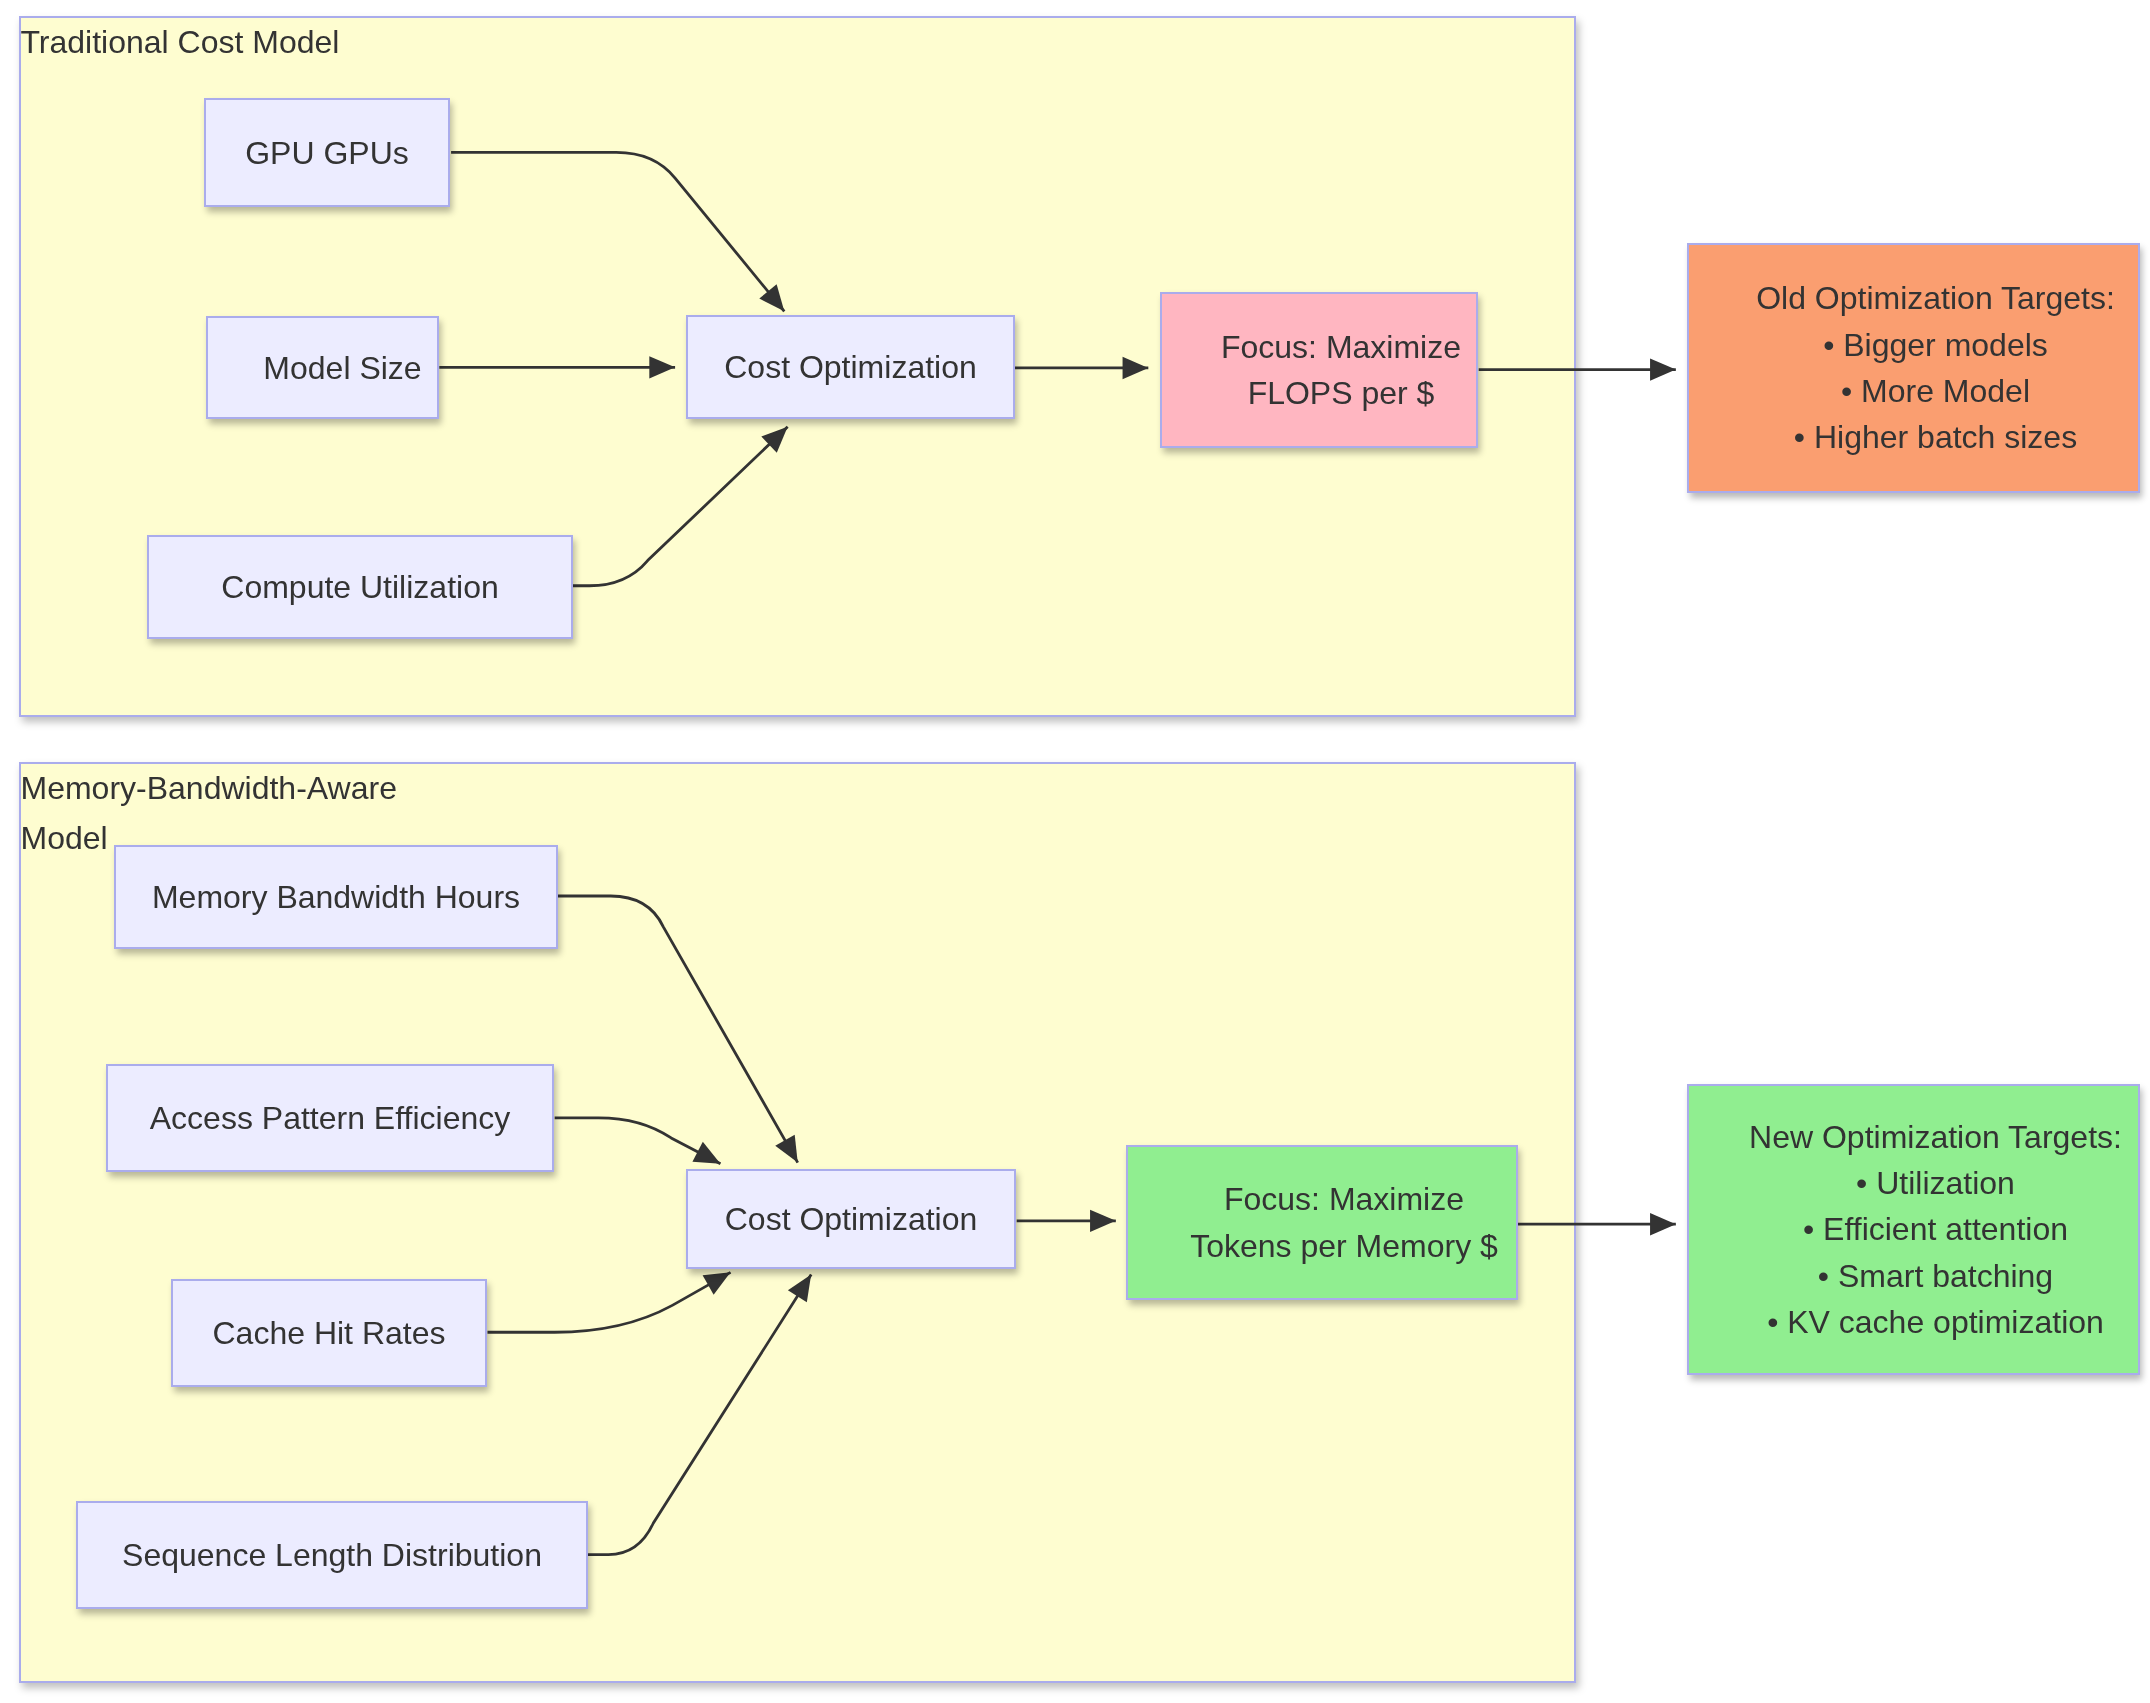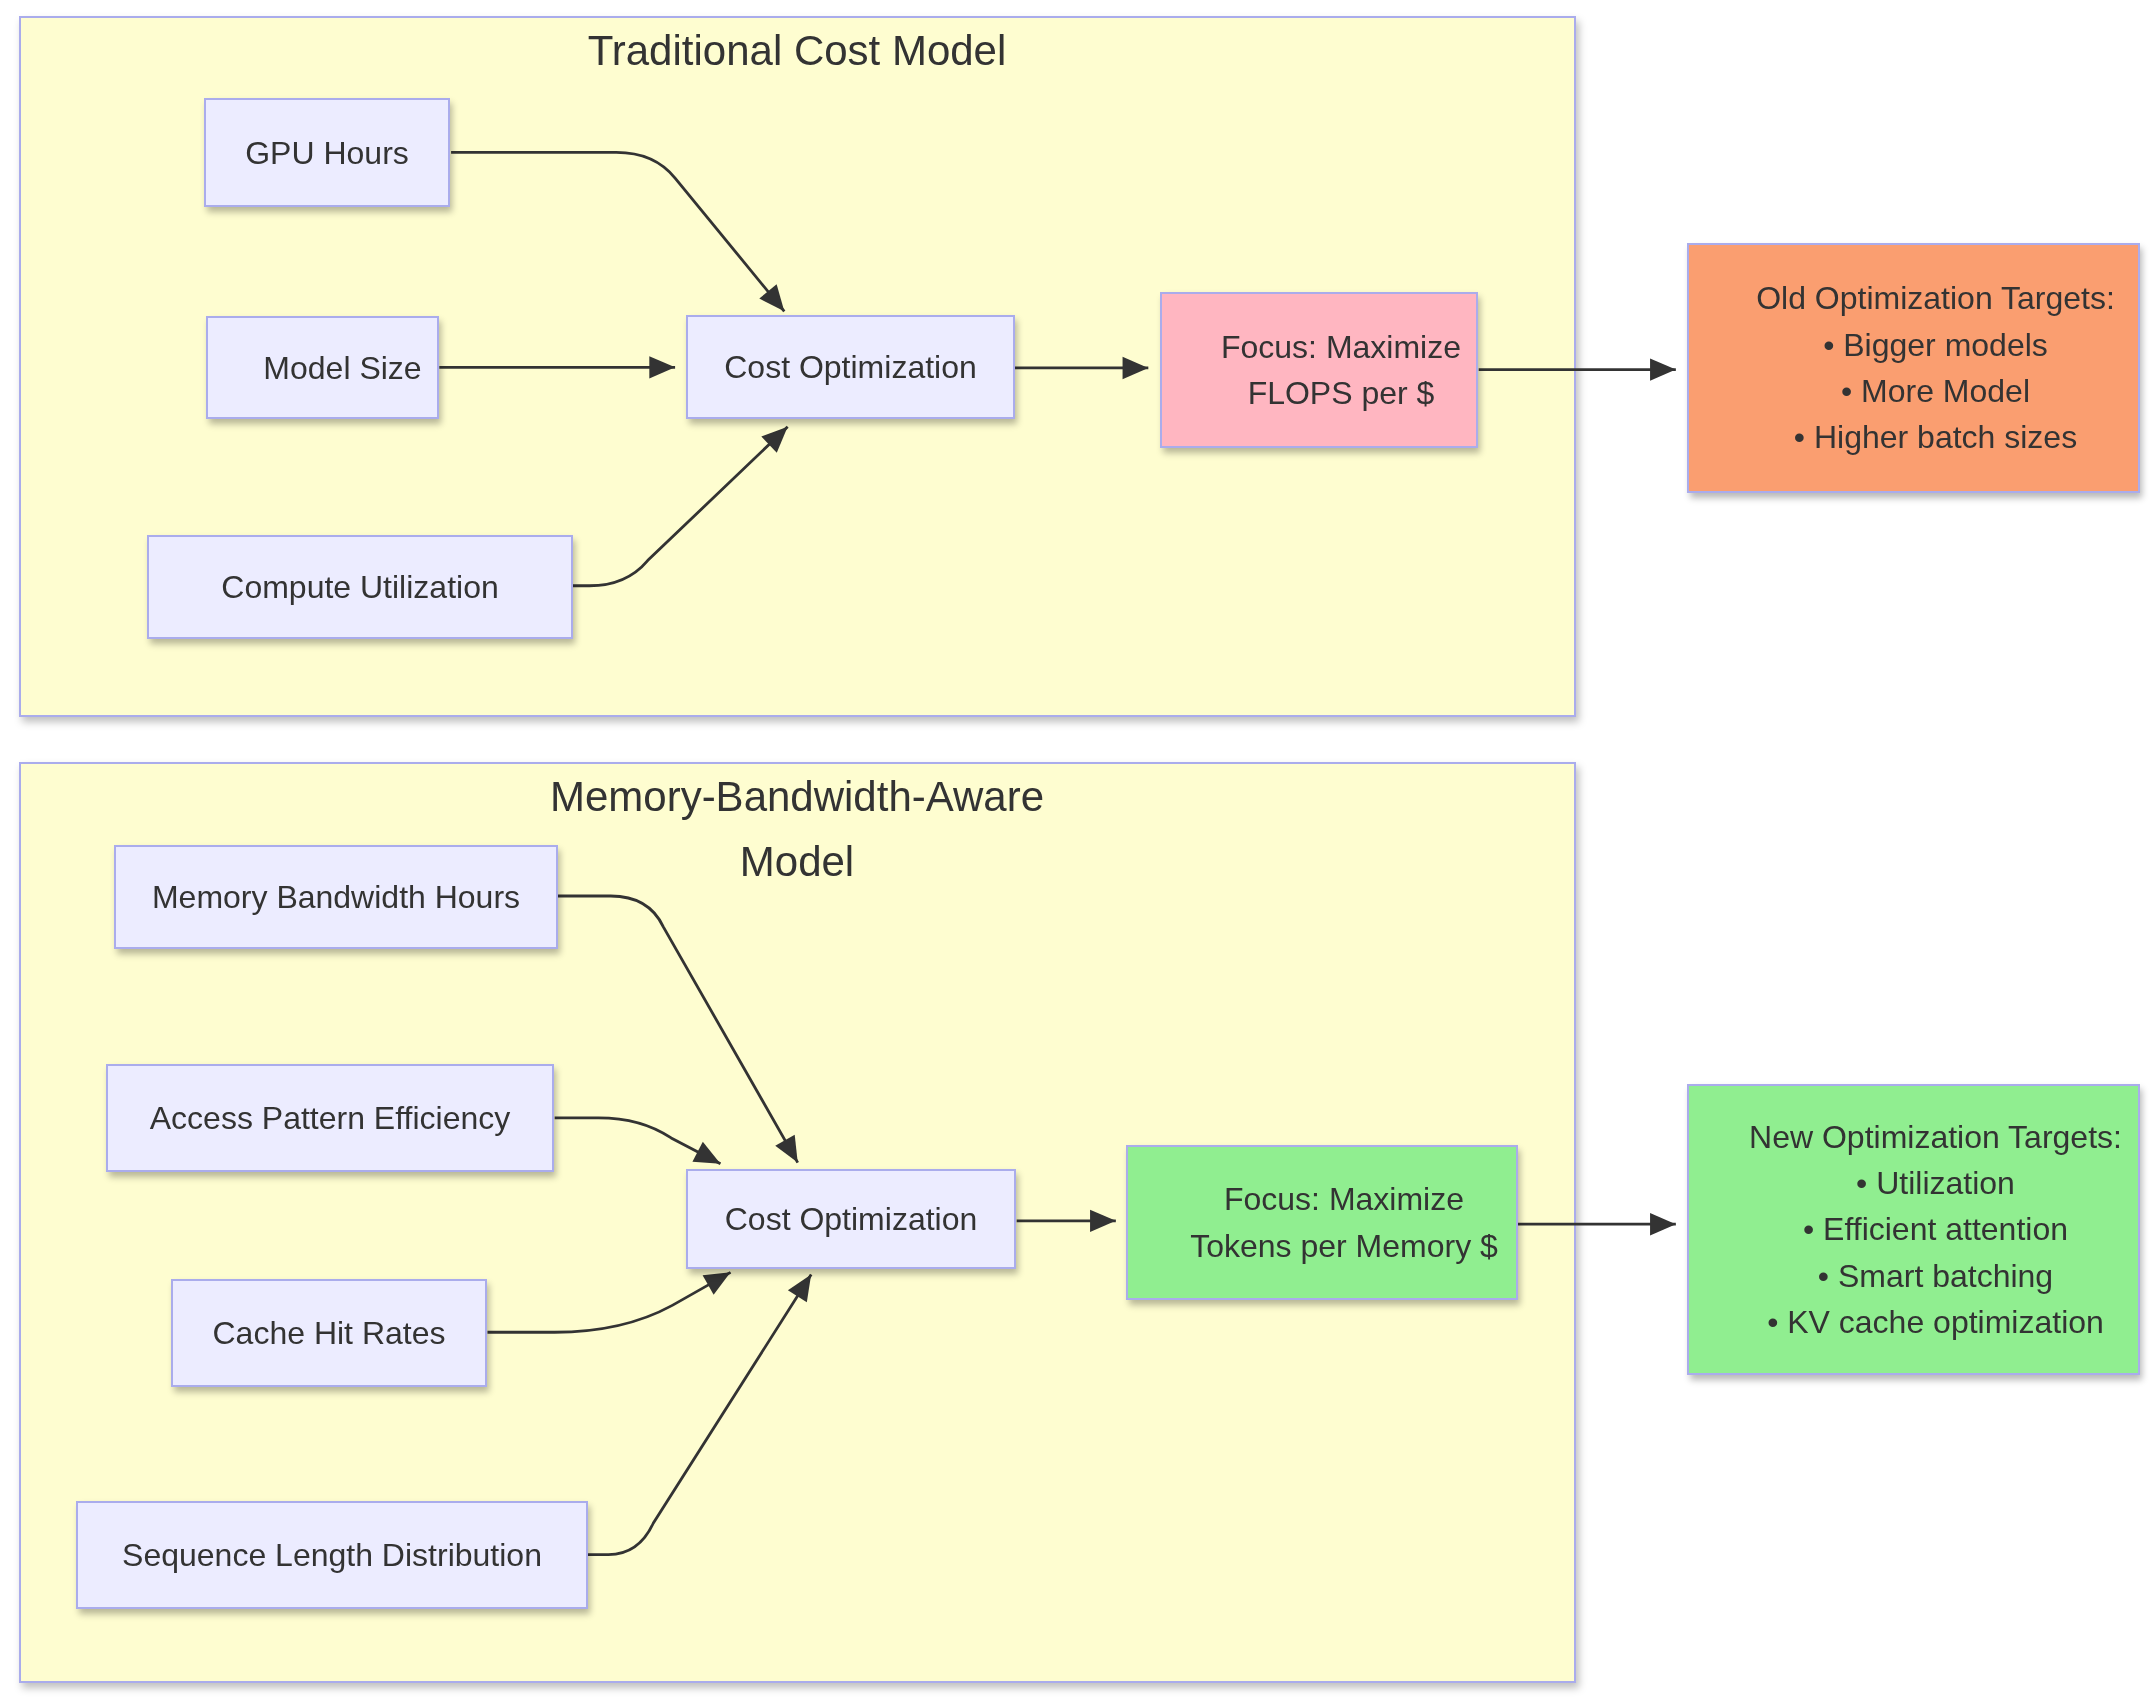--- a/index.html
+++ b/index.html
@@ -24,22 +24,21 @@
     border: 2.8px solid var(--section_border, #aaacec);
     box-sizing: border-box;
     box-shadow: 3.4px 5px 7.8px rgba(0,0,0,0.25);
     z-index: 0;
   }
   .section-title {
     position: absolute;
     left: 0;
     right: 0;
     top: 0;
-    text-align: center;
-    font-size: 42px;
+    font-size: 32px;
     line-height: 1.55;
     color: var(--text, #333333);
   }
   svg.edges {
     position: absolute;
     left: 0;
     top: 0;
     width: 2151px;
     height: 1703px;
     z-index: 1;
@@ -108,21 +107,21 @@
     <path class="edge" marker-end="url(#ah)" d="M 1812 657 H 2050"></path>
     <path class="edge" marker-end="url(#ah)" d="M 2640 660 H 2992"></path>
     <path class="edge" marker-end="url(#ah)" d="M 975 1600 H 1090 Q 1158 1600 1184 1655 L 1424 2076"></path>
     <path class="edge" marker-end="url(#ah)" d="M 990 1996 H 1068 Q 1145 1996 1198 2032 L 1286 2078"></path>
     <path class="edge" marker-end="url(#ah)" d="M 870 2379 H 990 Q 1112 2379 1200 2331 L 1304 2272"></path>
     <path class="edge" marker-end="url(#ah)" d="M 1037 2776 H 1086 Q 1140 2776 1166 2720 L 1448 2276"></path>
     <path class="edge" marker-end="url(#ah)" d="M 1815 2180 H 1992"></path>
     <path class="edge" marker-end="url(#ah)" d="M 2710 2186 H 2992"></path>
   </svg>
 
-  <div class="node" style="left:204px; top:98px; width:246px; height:109px;">GPU Hours</div>
+  <div class="node" style="left:204px; top:98px; width:246px; height:109px;">GPU GPUs</div>
 
   <div class="node" style="left:206px; top:316px; width:233px; height:103px;padding-left:40px;">Model Size</div>
 
   <div class="node" style="left:147px; top:535px; width:426px; height:104px;">Compute Utilization</div>
 
   <div class="node" style="left:686px; top:315px; width:329px; height:104px;">Cost Optimization</div>
 
   <div class="node multi focus-old" style="left:1160px; top:292px; width:318px; height:156px;">
     <span class="tline">Focus: Maximize</span>
     <span class="tline">FLOPS per $</span>

